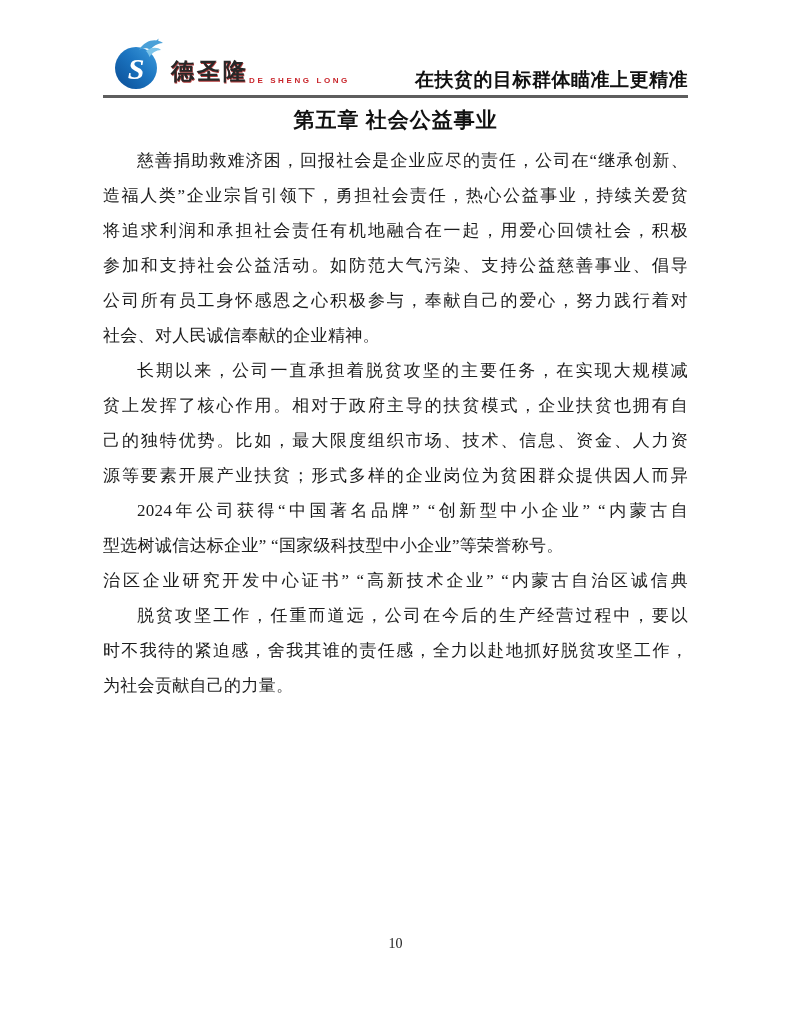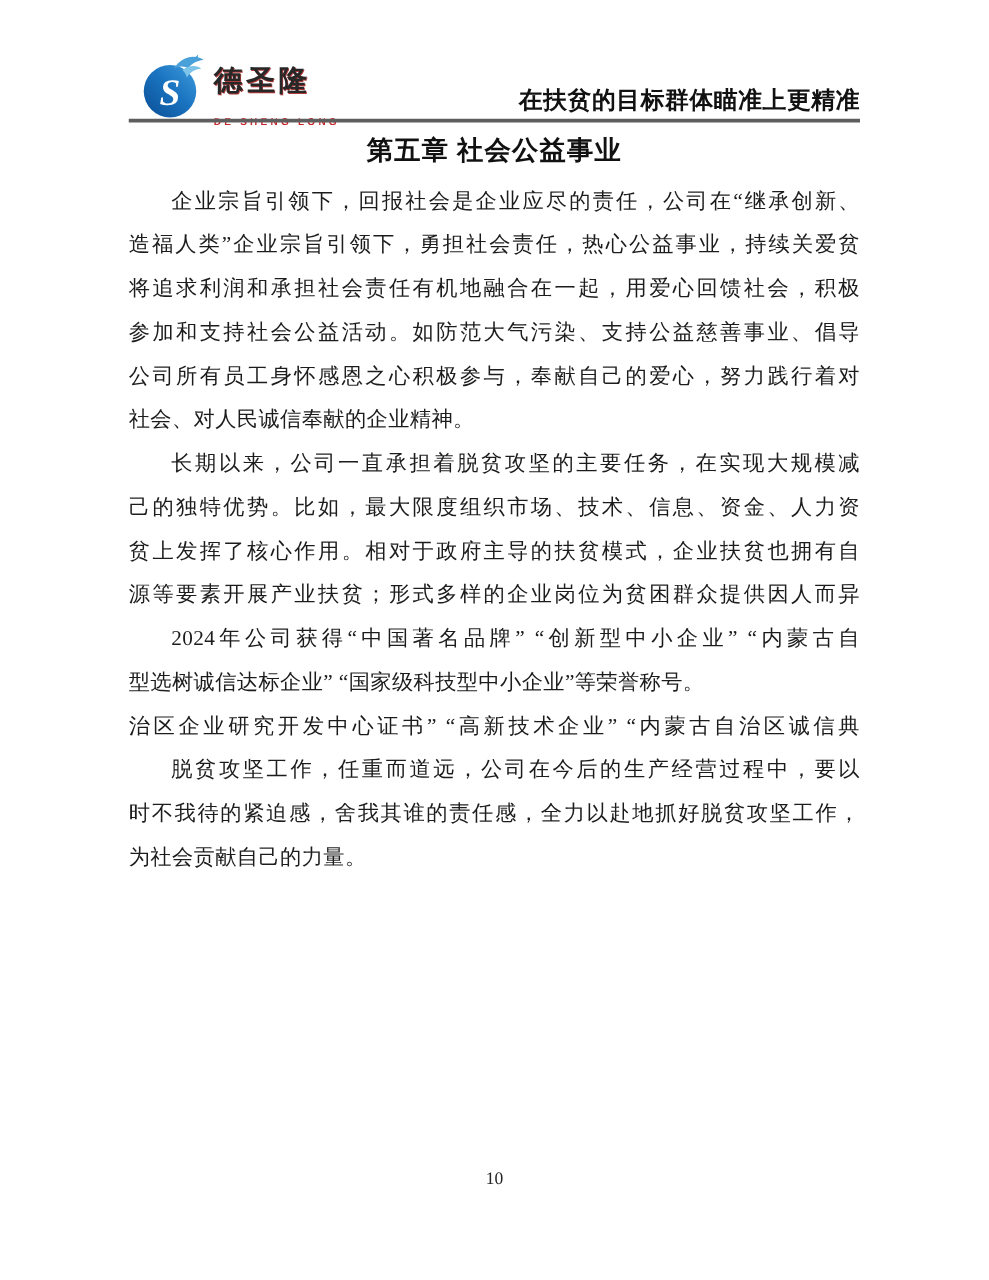--- a/index.html
+++ b/index.html
@@ -16,21 +16,21 @@
   
   .logo {
     position: absolute;
     top: 38px;
     left: 112px;
     display: flex;
     align-items: center;
     gap: 5px;
   }
   .logo-icon { width: 54px; height: 54px; display: block; }
-  .logo-text { display: flex; flex-direction: column; padding-top: 14px; }
+  .logo-text { display: flex; padding-top: 14px; }
   .logo-cn {
     font-family: "Liberation Sans", "DejaVu Sans", sans-serif;
     font-weight: bold;
     font-size: 23px;
     line-height: 24px;
     letter-spacing: 3px;
     color: #272727;
     text-shadow: 0.5px 0.5px 0 #b33a3a;
   }
   .logo-en {
@@ -122,29 +122,29 @@
       <span class="logo-cn">德圣隆</span>
       <span class="logo-en">DE SHENG LONG</span>
     </div>
   </div>
 
   <div class="company-name">在扶贫的目标群体瞄准上更精准</div>
   <div class="header-rule"></div>
 
   <h1 class="doc-title">第五章 社会公益事业</h1>
   <div class="doc-body">
-      <div class="doc-line para-first">企业宗旨引领下，回报社会是企业应尽的责任，公司在“继承创新、</div>
+      <div class="doc-line para-first">慈善捐助救难济困，回报社会是企业应尽的责任，公司在“继承创新、</div>
       <div class="doc-line">造福人类”企业宗旨引领下，勇担社会责任，热心公益事业，持续关爱贫</div>
       <div class="doc-line">将追求利润和承担社会责任有机地融合在一起，用爱心回馈社会，积极</div>
       <div class="doc-line">参加和支持社会公益活动。如防范大气污染、支持公益慈善事业、倡导</div>
       <div class="doc-line">公司所有员工身怀感恩之心积极参与，奉献自己的爱心，努力践行着对</div>
       <div class="doc-line para-last">社会、对人民诚信奉献的企业精神。</div>
       <div class="doc-line para-first">长期以来，公司一直承担着脱贫攻坚的主要任务，在实现大规模减</div>
+      <div class="doc-line">贫上发挥了核心作用。相对于政府主导的扶贫模式，企业扶贫也拥有自</div>
       <div class="doc-line">己的独特优势。比如，最大限度组织市场、技术、信息、资金、人力资</div>
-      <div class="doc-line">贫上发挥了核心作用。相对于政府主导的扶贫模式，企业扶贫也拥有自</div>
       <div class="doc-line">源等要素开展产业扶贫；形式多样的企业岗位为贫困群众提供因人而异</div>
       <div class="doc-line para-first">2024年公司获得“中国著名品牌” “创新型中小企业” “内蒙古自</div>
       <div class="doc-line para-last">型选树诚信达标企业” “国家级科技型中小企业”等荣誉称号。</div>
       <div class="doc-line">治区企业研究开发中心证书” “高新技术企业” “内蒙古自治区诚信典</div>
       <div class="doc-line para-first">脱贫攻坚工作，任重而道远，公司在今后的生产经营过程中，要以</div>
       <div class="doc-line">时不我待的紧迫感，舍我其谁的责任感，全力以赴地抓好脱贫攻坚工作，</div>
       <div class="doc-line para-last">为社会贡献自己的力量。</div>
     </div>
 
   <div class="page-number">10</div>

